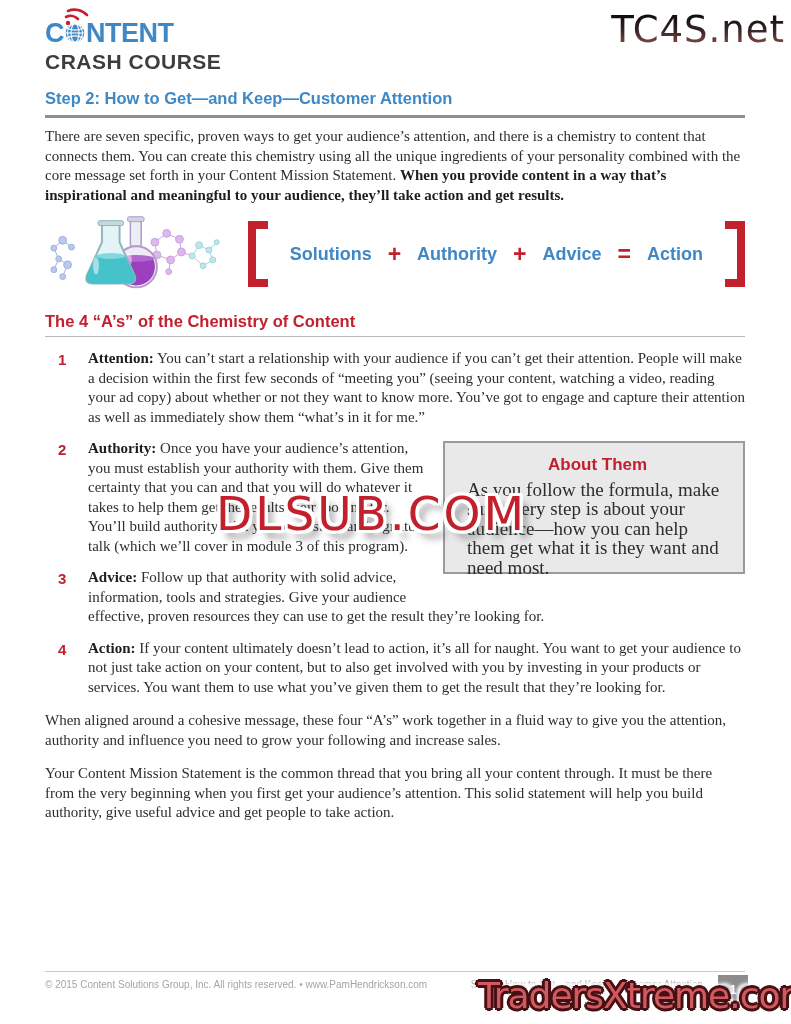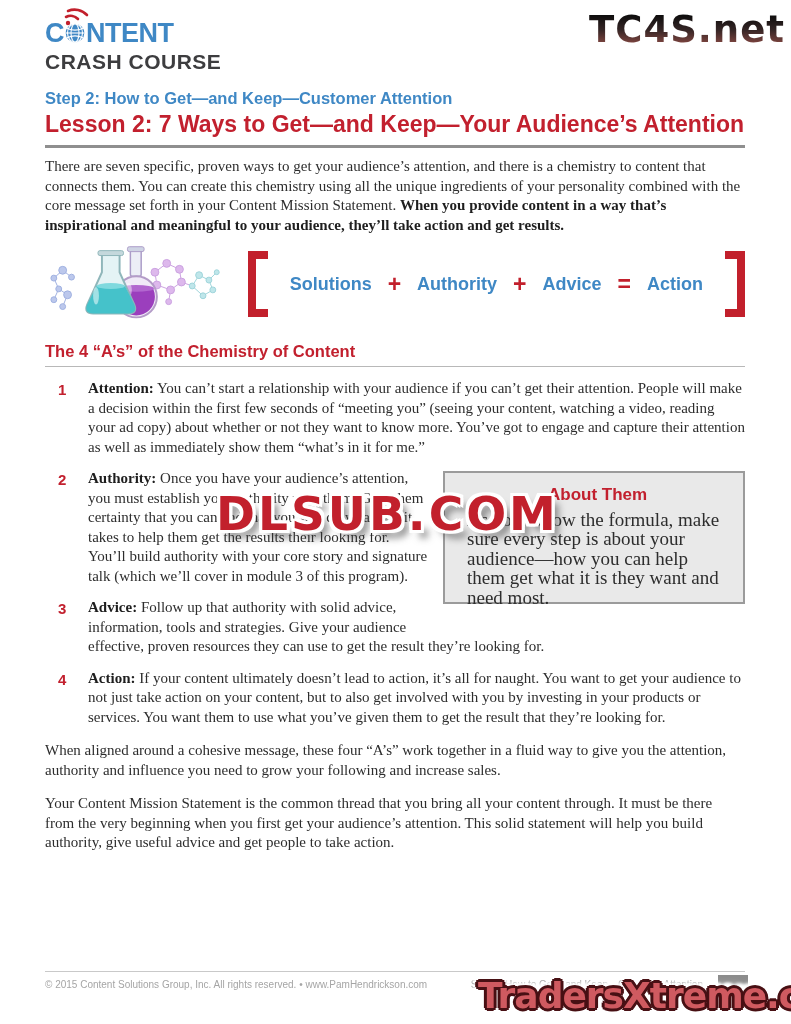--- a/index.html
+++ b/index.html
@@ -15,21 +15,21 @@
     font-family:"Liberation Sans", sans-serif; }
   .logo-line1 { font-weight:bold; font-size:27px; letter-spacing:-0.5px;
     color:#3f88c5; line-height:26px; display:flex; align-items:center; }
   .logo-globe { display:inline-block; width:20px; height:20px; margin:0 1px; }
   .logo-waves { position:absolute; left:17px; top:-13px; }
   .logo-line2 { font-weight:bold; font-size:21px; letter-spacing:0.5px;
     color:#3d3d3f; line-height:20px; margin-top:6px; }
 
   
   .wm { position:absolute; z-index:50; font-family:"DejaVu Sans", sans-serif;
-    font-weight:bold; white-space:nowrap; pointer-events:none; }
+    font-weight:normal; white-space:nowrap; pointer-events:none; }
   .wm-tc4s {
     top:8px; right:6px; font-size:37px; letter-spacing:1px;
     background:linear-gradient(#0c0c0c 15%, #332424 50%, #8a4a44 88%);
     -webkit-background-clip:text; background-clip:text;
     -webkit-text-fill-color:transparent; color:#241c1a;
     filter:drop-shadow(0 0 3px rgba(255,255,255,0.9));
   }
   .wm-dlsub {
     left:216px; top:486px; font-size:47px; letter-spacing:3px; color:#c2202c;
     text-shadow:
@@ -130,21 +130,20 @@
             <path d="M2 5.2 Q10 9 18 5.2"></path>
             <path d="M2 14.8 Q10 11 18 14.8"></path>
           </g>
         </svg>
           <span>NTENT</span>
       </div>
       <div class="logo-line2">CRASH COURSE</div>
     </div>
 
     <div class="step-heading">Step 2: How to Get—and Keep—Customer Attention</div>
-    <div class="lesson-heading">Lesson 2: 7 Ways to Get—and Keep—Your Audience’s Attention</div>
     <div class="rule-thick"></div>
 
     <div class="para"><span>There are seven specific, proven ways to get your audience’s attention, and there is a chemistry to content that connects them. You can create this chemistry using all the unique ingredients of your personality combined with the core message set forth in your Content Mission Statement. </span><b>When you provide content in a way that’s inspirational and meaningful to your audience, they’ll take action and get results.</b></div>
 
     <div class="figure-row">
       <svg width="180" height="84" viewBox="0 0 180 84">
         <defs>
           <clipPath id="bulbclip">
               <rect x="70" y="46" width="48" height="30"></rect>
             </clipPath>

